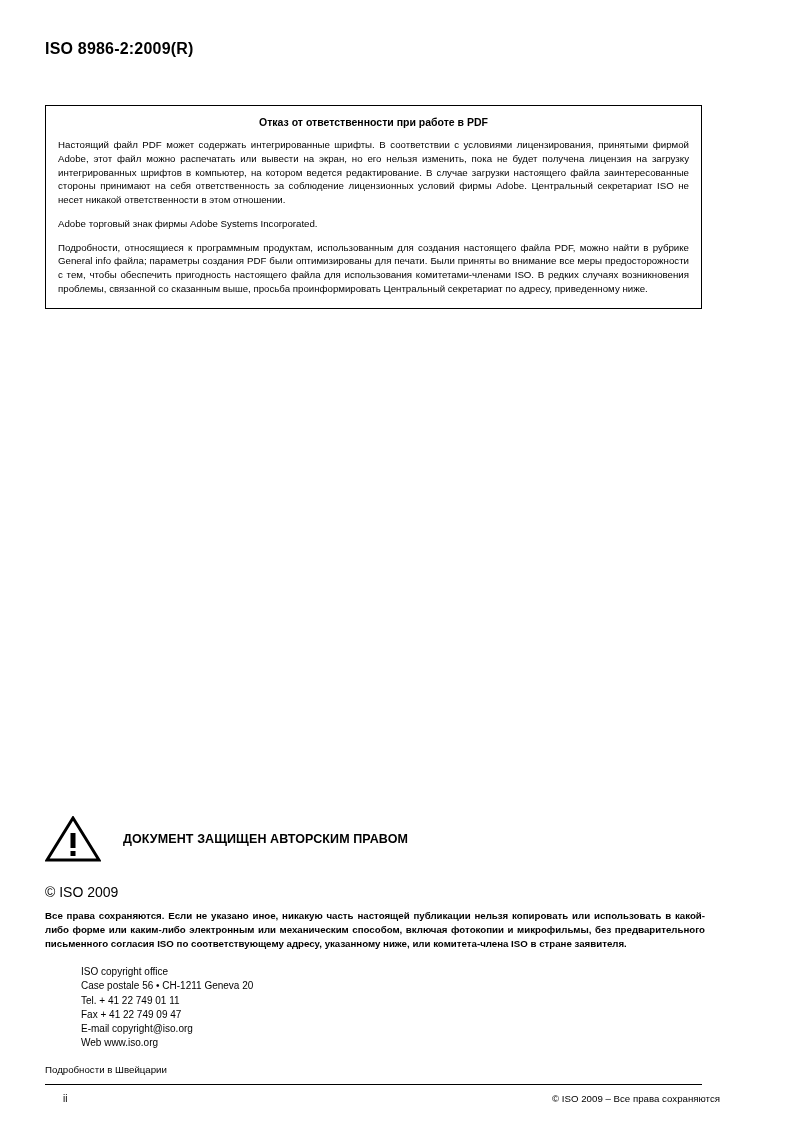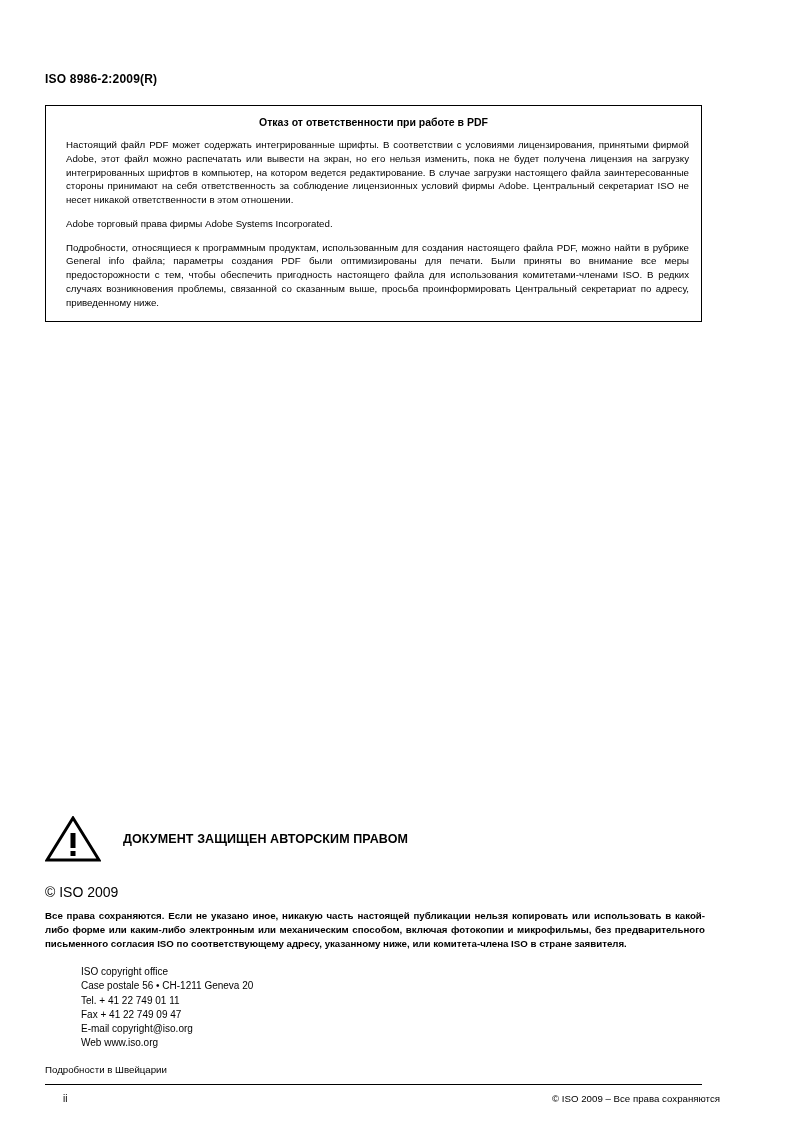--- a/index.html
+++ b/index.html
@@ -17,24 +17,23 @@
   }
   .page {
     position: absolute;
     inset: 0;
   }
   
   .doc-header {
     position: absolute;
     left: 45px;
     top: 40px;
-    font-size: 12px;
+    font-size: 16px;
     font-weight: bold;
     letter-spacing: 0.2px;
-    margin-top: 32px;
   }
   
   .disclaimer-box {
     position: absolute;
     left: 45px;
     top: 105px;
     width: 657px;
     border: 1px solid #000000;
     box-sizing: border-box;
     padding: 10px 12px 12px 12px;
@@ -42,21 +41,21 @@
   .disclaimer-title {
     text-align: center;
     font-size: 10.5px;
     font-weight: bold;
     margin-bottom: 10px;
   }
   .disclaimer-para {
     font-size: 9.7px;
     line-height: 1.42;
     text-align: justify;
-    margin: 0 0 10px 8px;
+    margin: 0 0 10px 0;
   }
   .disclaimer-para:last-child {
     margin-bottom: 0;
   }
   
   .copyright-section {
     position: absolute;
     left: 45px;
     top: 815px;
     width: 660px;
@@ -126,21 +125,21 @@
 </head>
 <body>
 
 <div class="page">
 
   <div class="doc-header">ISO 8986-2:2009(R)</div>
 
   <div class="disclaimer-box">
     <div class="disclaimer-title">Отказ от ответственности при работе в PDF</div>
     <p class="disclaimer-para">Настоящий файл PDF может содержать интегрированные шрифты. В соответствии с условиями лицензирования, принятыми фирмой Adobe, этот файл можно распечатать или вывести на экран, но его нельзя изменить, пока не будет получена лицензия на загрузку интегрированных шрифтов в компьютер, на котором ведется редактирование. В случае загрузки настоящего файла заинтересованные стороны принимают на себя ответственность за соблюдение лицензионных условий фирмы Adobe. Центральный секретариат ISO не несет никакой ответственности в этом отношении.</p>
-    <p class="disclaimer-para">Adobe торговый права фирмы Adobe Systems Incorporated.</p>
+    <p class="disclaimer-para">Adobe торговый знак фирмы Adobe Systems Incorporated.</p>
     <p class="disclaimer-para">Подробности, относящиеся к программным продуктам, использованным для создания настоящего файла PDF, можно найти в рубрике General info файла; параметры создания PDF были оптимизированы для печати. Были приняты во внимание все меры предосторожности с тем, чтобы обеспечить пригодность настоящего файла для использования комитетами-членами ISO. В редких случаях возникновения проблемы, связанной со сказанным выше, просьба проинформировать Центральный секретариат по адресу, приведенному ниже.</p>
   </div>
 
   <div class="copyright-section">
     <div class="warning-row">
       <span class="warning-triangle">
         <svg width="56" height="46" viewBox="0 0 56 46" xmlns="http://www.w3.org/2000/svg">
           <polygon points="28,2 54,44 2,44" fill="#ffffff" stroke="#000000" stroke-width="3" stroke-linejoin="miter"></polygon>
           <rect x="25.5" y="17" width="5" height="15" fill="#000000"></rect>
           <rect x="25.5" y="35" width="5" height="5" fill="#000000"></rect>

